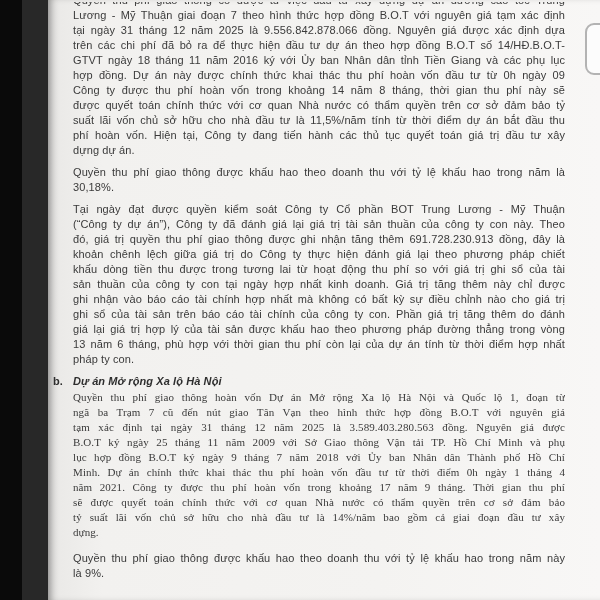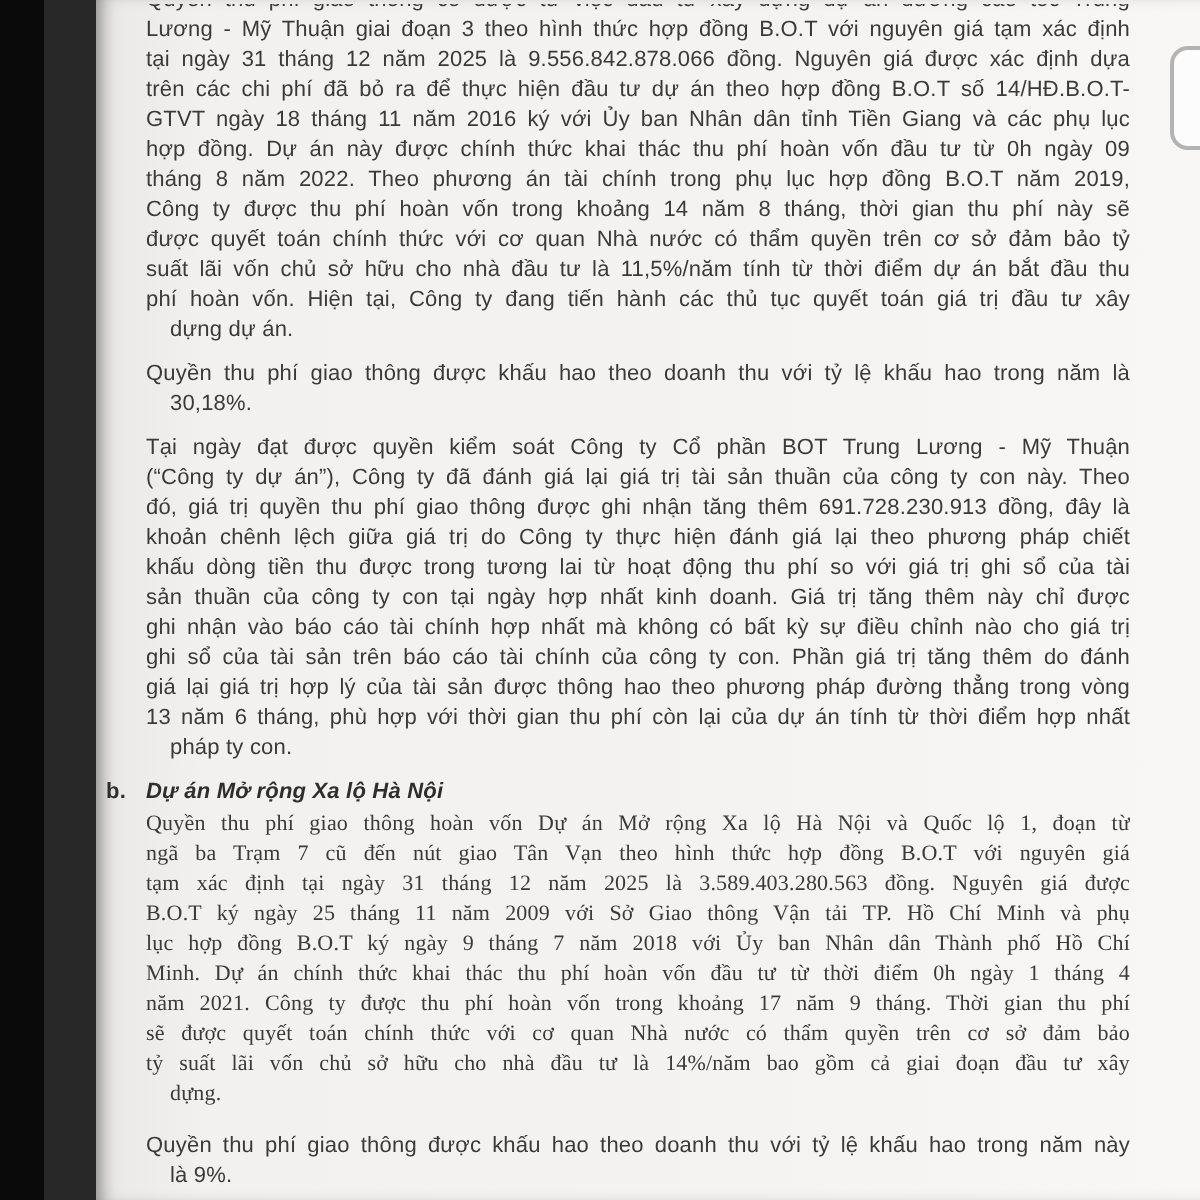--- a/index.html
+++ b/index.html
@@ -31,21 +31,21 @@
     padding:2px 35px 0 25px;box-sizing:border-box;
     color:#3a3a3a;font-size:11px;line-height:15px;
     filter:blur(.28px);
     letter-spacing:.1px;
   }
 
   .line{
     text-align:justify;text-align-last:justify;
     white-space:normal;height:15px;overflow:hidden;
   }
-  .line.last{text-align-last:left;margin-left:12px;}
+  .line.last{text-align-last:left;}
 
   .clip-top{height:6px;overflow:hidden;}
   .clip-top .line{margin-top:-9px;}
 
   .para{margin:0 0 7px 0;}
   .para.tight-top{margin-top:1px;font-family:Liberation Serif, serif;}
   .para.gap-big{margin-top:11px;}
 
   .heading{
     display:flex;margin:4px 0 0 0;height:15px;
@@ -68,26 +68,25 @@
   <div class="edge-gray"></div>
 
   <div class="page">
     <div class="content">
 
       <div class="clip-top">
         <div class="line">Quyền thu phí giao thông có được từ việc đầu tư xây dựng dự án đường cao tốc Trung</div>
       </div>
 
       <div class="para">
-          <div class="line">Lương - Mỹ Thuận giai đoạn 3 theo hình thức hợp đồng B.O.T với nguyên giá tạm xác định</div>
+          <div class="line">Lương - Mỹ Thuận giai đoạn 7 theo hình thức hợp đồng B.O.T với nguyên giá tạm xác định</div>
           <div class="line">tại ngày 31 tháng 12 năm 2025 là 9.556.842.878.066 đồng. Nguyên giá được xác định dựa</div>
           <div class="line">trên các chi phí đã bỏ ra để thực hiện đầu tư dự án theo hợp đồng B.O.T số 14/HĐ.B.O.T-</div>
           <div class="line">GTVT ngày 18 tháng 11 năm 2016 ký với Ủy ban Nhân dân tỉnh Tiền Giang và các phụ lục</div>
           <div class="line">hợp đồng. Dự án này được chính thức khai thác thu phí hoàn vốn đầu tư từ 0h ngày 09</div>
-          <div class="line">tháng 8 năm 2022. Theo phương án tài chính trong phụ lục hợp đồng B.O.T năm 2019,</div>
           <div class="line">Công ty được thu phí hoàn vốn trong khoảng 14 năm 8 tháng, thời gian thu phí này sẽ</div>
           <div class="line">được quyết toán chính thức với cơ quan Nhà nước có thẩm quyền trên cơ sở đảm bảo tỷ</div>
           <div class="line">suất lãi vốn chủ sở hữu cho nhà đầu tư là 11,5%/năm tính từ thời điểm dự án bắt đầu thu</div>
           <div class="line">phí hoàn vốn. Hiện tại, Công ty đang tiến hành các thủ tục quyết toán giá trị đầu tư xây</div>
           <div class="line last">dựng dự án.</div>
         </div>
 
       <div class="para">
           <div class="line">Quyền thu phí giao thông được khấu hao theo doanh thu với tỷ lệ khấu hao trong năm là</div>
           <div class="line last">30,18%.</div>
@@ -95,21 +94,21 @@
 
       <div class="para">
           <div class="line">Tại ngày đạt được quyền kiểm soát Công ty Cổ phần BOT Trung Lương - Mỹ Thuận</div>
           <div class="line">(“Công ty dự án”), Công ty đã đánh giá lại giá trị tài sản thuần của công ty con này. Theo</div>
           <div class="line">đó, giá trị quyền thu phí giao thông được ghi nhận tăng thêm 691.728.230.913 đồng, đây là</div>
           <div class="line">khoản chênh lệch giữa giá trị do Công ty thực hiện đánh giá lại theo phương pháp chiết</div>
           <div class="line">khấu dòng tiền thu được trong tương lai từ hoạt động thu phí so với giá trị ghi sổ của tài</div>
           <div class="line">sản thuần của công ty con tại ngày hợp nhất kinh doanh. Giá trị tăng thêm này chỉ được</div>
           <div class="line">ghi nhận vào báo cáo tài chính hợp nhất mà không có bất kỳ sự điều chỉnh nào cho giá trị</div>
           <div class="line">ghi sổ của tài sản trên báo cáo tài chính của công ty con. Phần giá trị tăng thêm do đánh</div>
-          <div class="line">giá lại giá trị hợp lý của tài sản được thông hao theo phương pháp đường thẳng trong vòng</div>
+          <div class="line">giá lại giá trị hợp lý của tài sản được khấu hao theo phương pháp đường thẳng trong vòng</div>
           <div class="line">13 năm 6 tháng, phù hợp với thời gian thu phí còn lại của dự án tính từ thời điểm hợp nhất</div>
           <div class="line last">pháp ty con.</div>
         </div>
 
       <div class="heading">
         <span class="marker">b.</span>
         <span class="htext">Dự án Mở rộng Xa lộ Hà Nội</span>
       </div>
 
       <div class="para tight-top">

